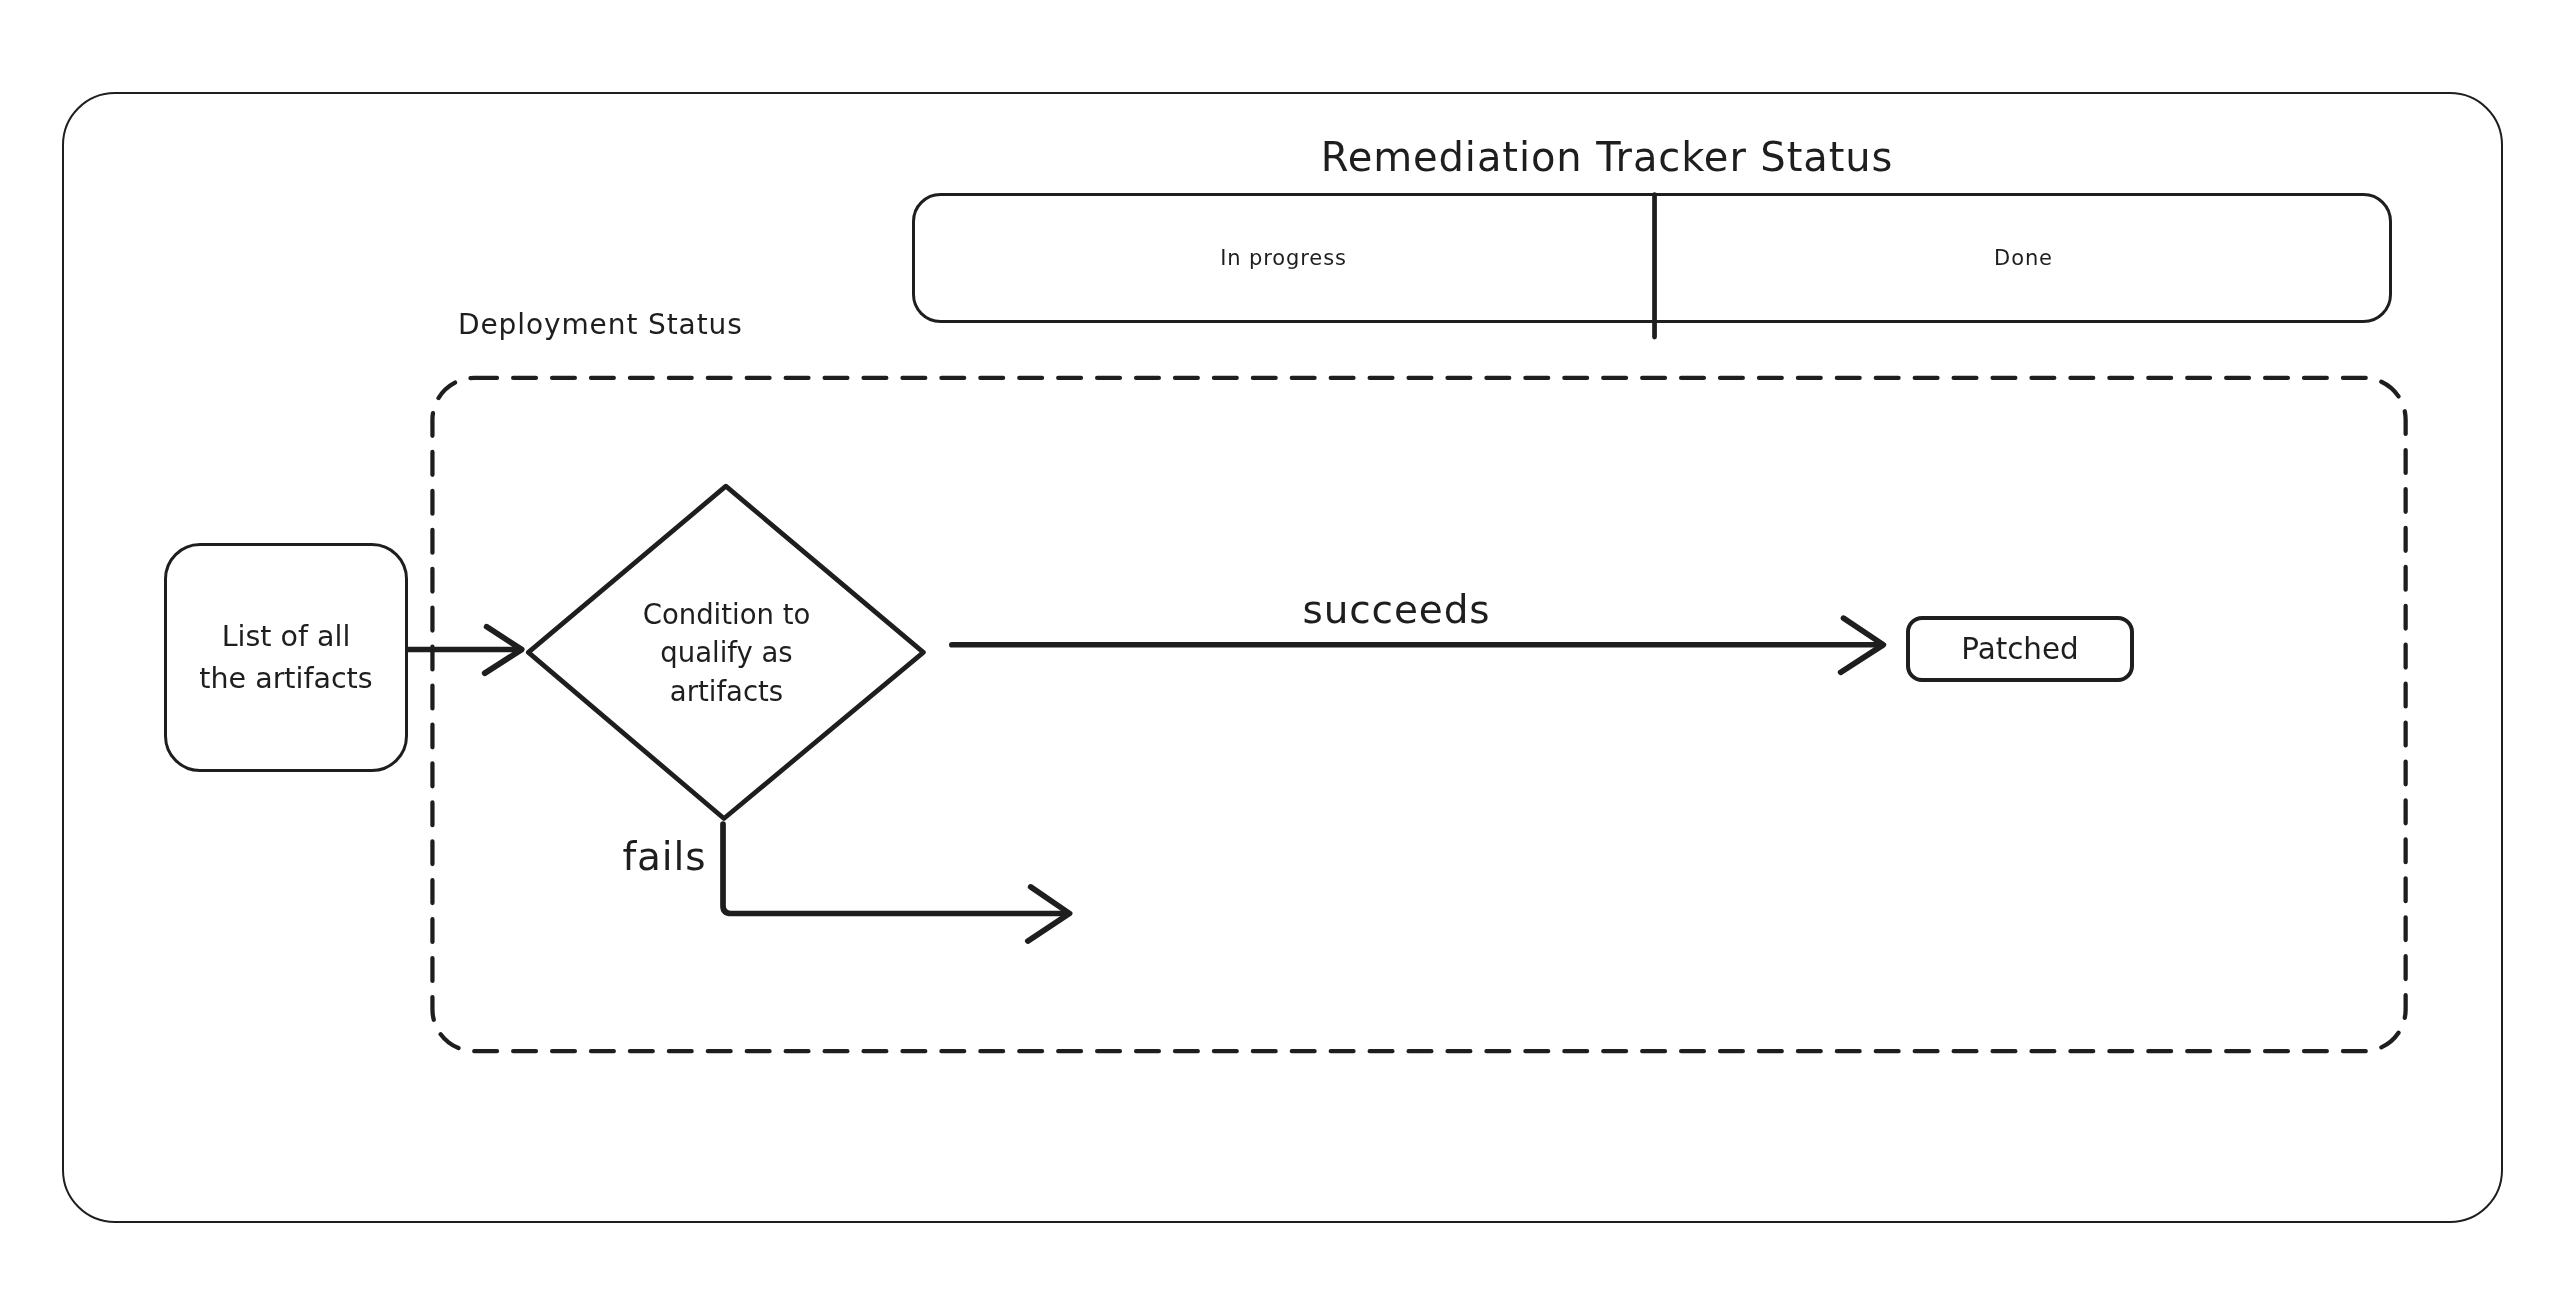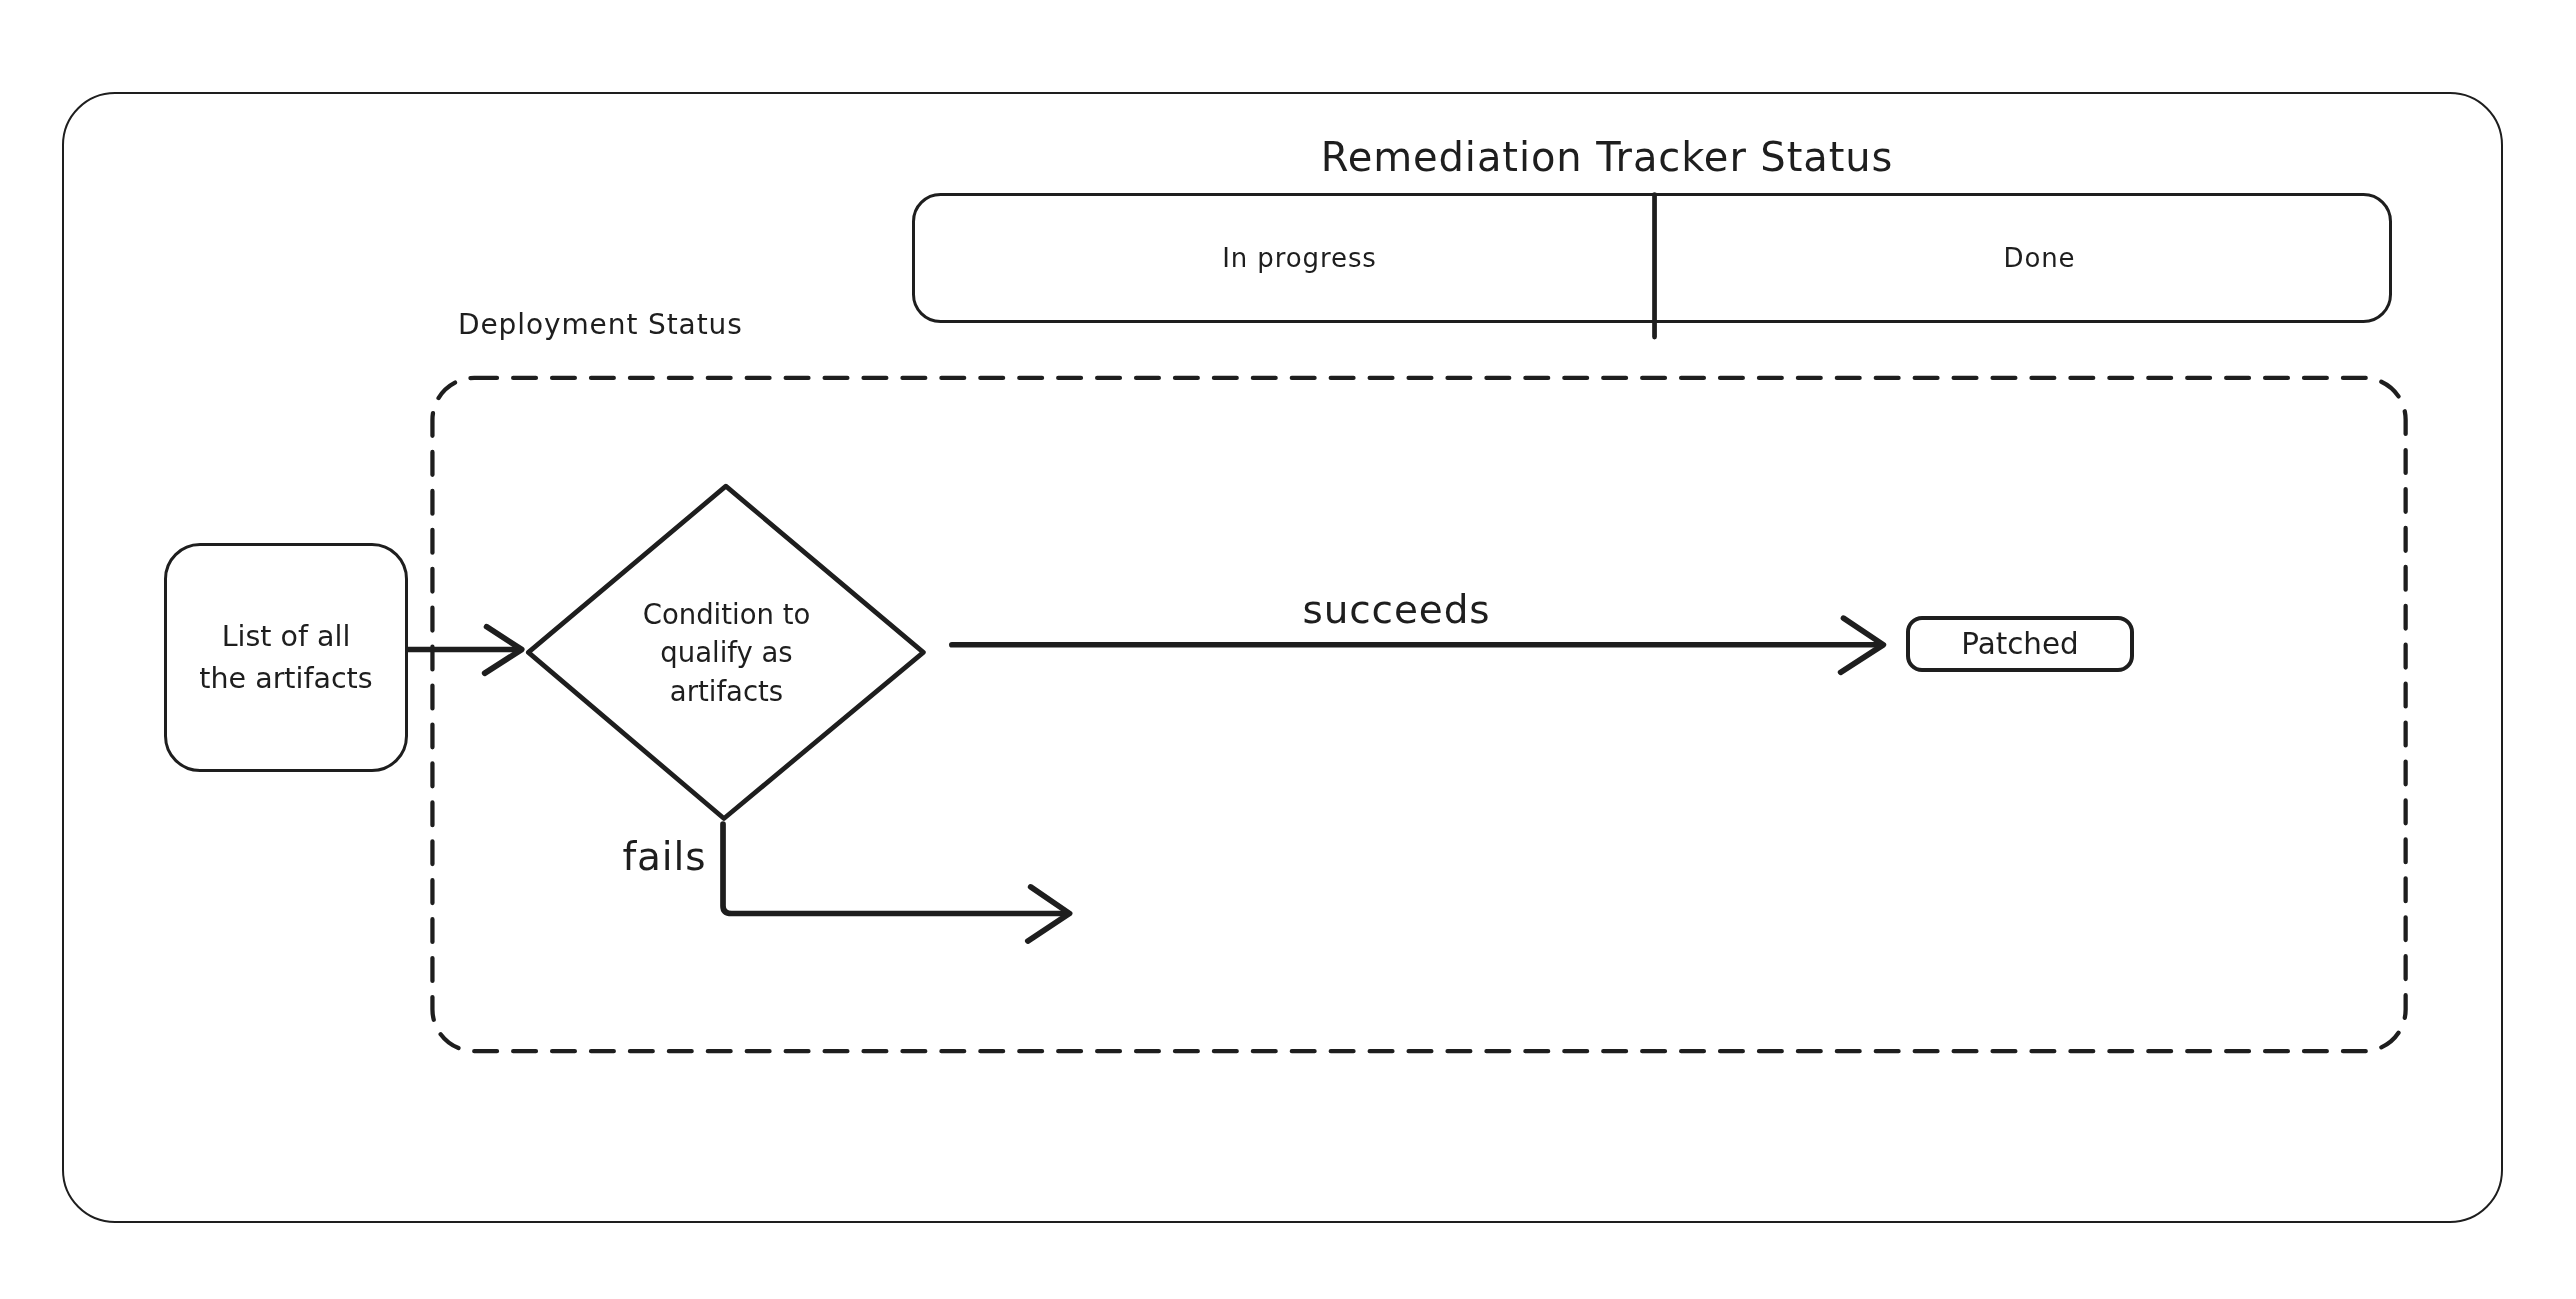--- a/index.html
+++ b/index.html
@@ -49,23 +49,22 @@
     text-align: center;
     font-size: 40px;
     letter-spacing: 0.9px;
     white-space: nowrap;
   }
   .cell-label {
     top: 193px; height: 130px;
     display: flex;
     align-items: center;
     justify-content: center;
-    font-size: 26px;
+    font-size: 21px;
     letter-spacing: 0.9px;
-    padding-left: 16px;
   }
   .cell-inprogress { left: 912px; width: 743px; }
   .cell-done { left: 1655px; width: 737px; }
   
   .deployment-label {
     left: 458px; top: 308px;
     font-size: 28px;
     letter-spacing: 0.9px;
     white-space: nowrap;
   }
@@ -83,21 +82,21 @@
     left: 126px; top: 543px;
     width: 244px; height: 229px;
     border-radius: 36px;
     font-size: 28.5px;
     line-height: 1.45;
     white-space: pre-line;
     margin-left: 38px;
   }
   .node-patched {
     left: 1906px; top: 616px;
-    width: 228px; height: 56px;
+    width: 228px; height: 66px;
     border-width: 4.7px;
     border-radius: 16px;
     font-size: 29.4px;
   }
   .node-pending {
     left: 1097px; top: 883px;
     width: 230px; height: 65px;
     border-width: 4.7px;
     border-radius: 16px;
     font-size: 29.4px;

